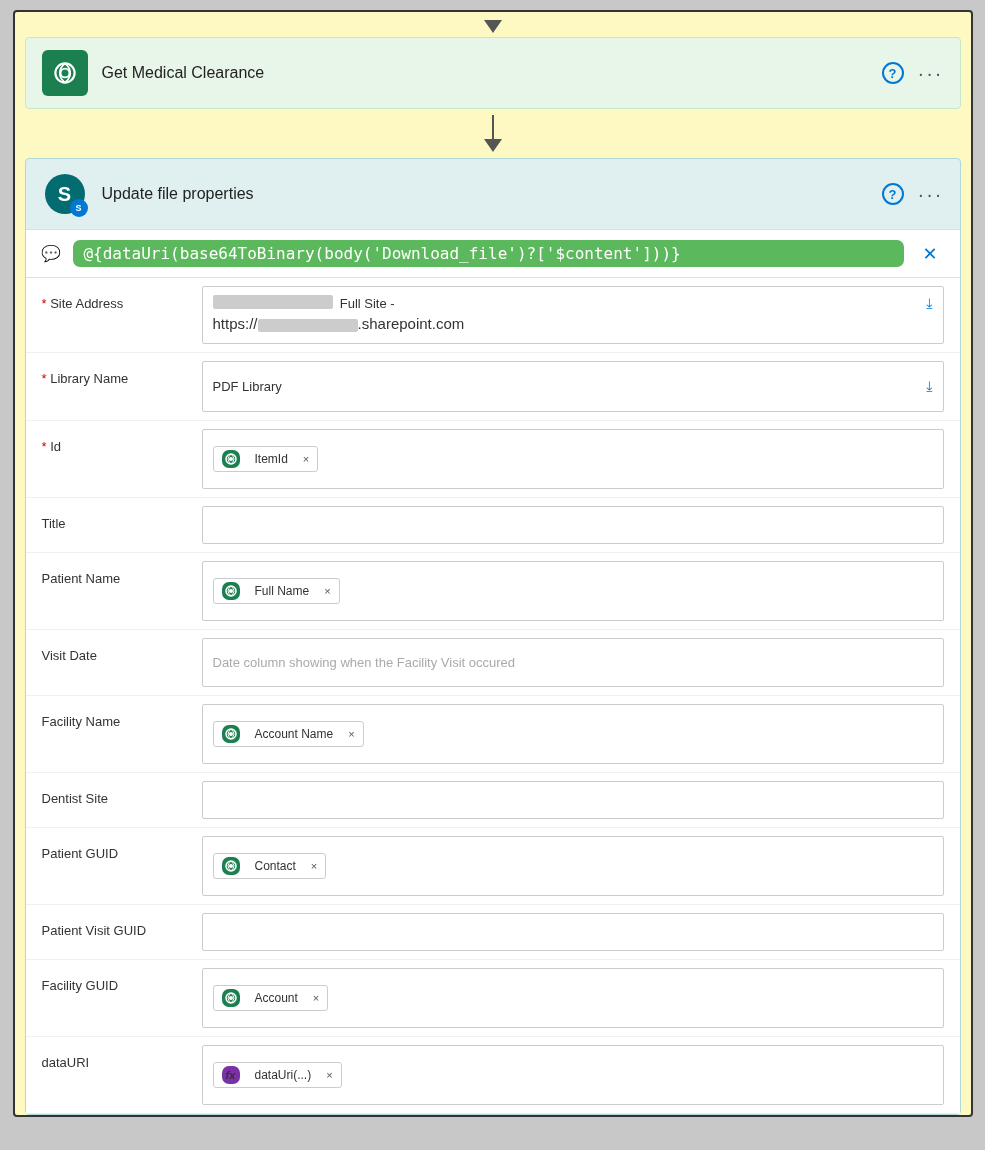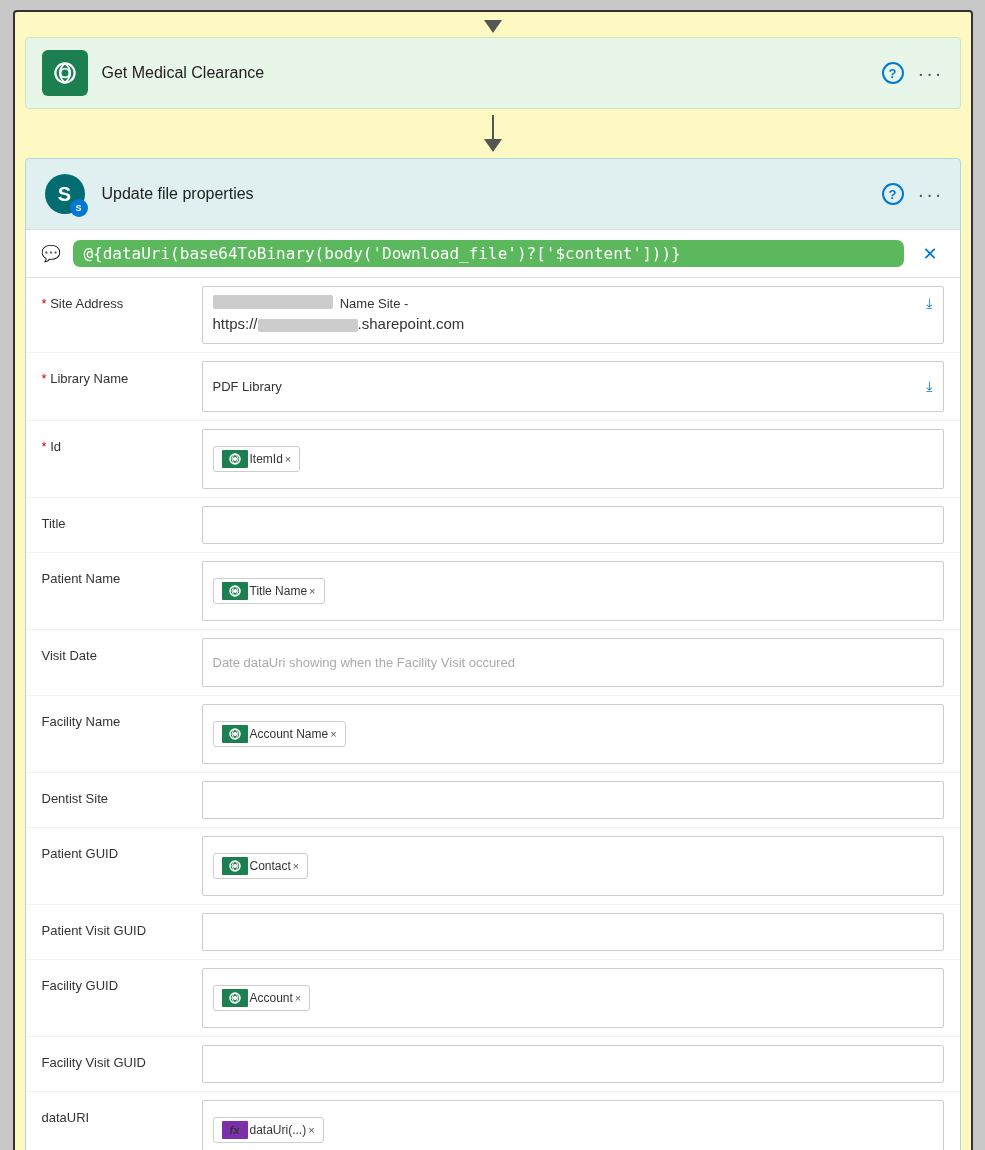--- a/index.html
+++ b/index.html
@@ -203,27 +203,27 @@
     .input-placeholder {
       color: #aaa;
       font-size: 13px;
     }
     .token {
       display: inline-flex;
       align-items: center;
       border-radius: 3px;
       padding: 3px 8px;
       font-size: 12px;
-      gap: 2px;
+      gap: 15px;
       color: white;
     }
     .token-icon {
-      width: 26px;
+      width: 18px;
       height: 18px;
-      border-radius: 1px;
+      border-radius: 7px;
       display: flex;
       align-items: center;
       justify-content: center;
       font-size: 10px;
       font-weight: bold;
       text-align: center;
     }
     .token-green {
       background: white;
       border: 1px solid #ccc;
@@ -335,21 +335,21 @@
       <div class="form-row">
         <div class="form-label required">
           <span>Site Address</span>
         </div>
         <div class="form-input-area">
           <div class="input-box with-dropdown" style="align-items:flex-start; padding:8px 10px; min-height:58px; flex-direction:column;">
             <div style="display:flex; justify-content:space-between; width:100%; align-items:flex-start;">
               <div class="site-address-content">
                 <div class="site-line1">
                   <span class="site-blurred" style="width:120px; height:14px; display:inline-block;">████████████</span>
-                  &nbsp;<span>Name Site -</span>
+                  &nbsp;<span>Full Site -</span>
                 </div>
                 <div class="site-line2">
                   https://<span class="site-blurred" style="width:100px; height:13px; display:inline-block; vertical-align:middle;">███████████</span><span>.sharepoint.com</span>
                 </div>
               </div>
               <span class="dropdown-chevron">⤓</span>
             </div>
           </div>
         </div>
       </div>
@@ -406,34 +406,34 @@
           <div class="input-box">
             <span class="token token-green">
               <span class="token-icon">
                 <svg width="14" height="14" viewBox="0 0 14 14">
                     <circle cx="7" cy="7" r="5" stroke="white" stroke-width="1.5" fill="none"></circle>
                     <circle cx="7" cy="7" r="2" fill="white"></circle>
                     <path d="M7 2 Q10 5 10 7 Q10 9 7 12" stroke="white" stroke-width="1" fill="none"></path>
                     <path d="M7 2 Q4 5 4 7 Q4 9 7 12" stroke="white" stroke-width="1" fill="none"></path>
                   </svg>
               </span>
-              <span>Title Name</span>
+              <span>Full Name</span>
               <span class="token-x">×</span>
             </span>
           </div>
         </div>
       </div>
 
       <div class="form-row">
         <div class="form-label">
           <span>Visit Date</span>
         </div>
         <div class="form-input-area">
           <div class="input-box">
-            <span class="input-placeholder">Date dataUri showing when the Facility Visit occured</span>
+            <span class="input-placeholder">Date column showing when the Facility Visit occured</span>
           </div>
         </div>
       </div>
 
       <div class="form-row">
         <div class="form-label">
           <span>Facility Name</span>
         </div>
         <div class="form-input-area">
           <div class="input-box">
@@ -508,28 +508,20 @@
                     <path d="M7 2 Q4 5 4 7 Q4 9 7 12" stroke="white" stroke-width="1" fill="none"></path>
                   </svg>
               </span>
               <span>Account</span>
               <span class="token-x">×</span>
             </span>
           </div>
         </div>
       </div>
 
-      <div class="form-row">
-        <div class="form-label">
-          <span>Facility Visit GUID</span>
-        </div>
-        <div class="form-input-area">
-          <div class="input-box"></div>
-        </div>
-      </div>
 
       <div class="form-row">
         <div class="form-label">
           <span>dataURI</span>
         </div>
         <div class="form-input-area">
           <div class="input-box">
             <span class="token token-purple">
               <span class="token-icon" style="background:#7b2fa8; font-style:italic; font-size:11px;">fx</span>
               <span>dataUri(...)</span>

